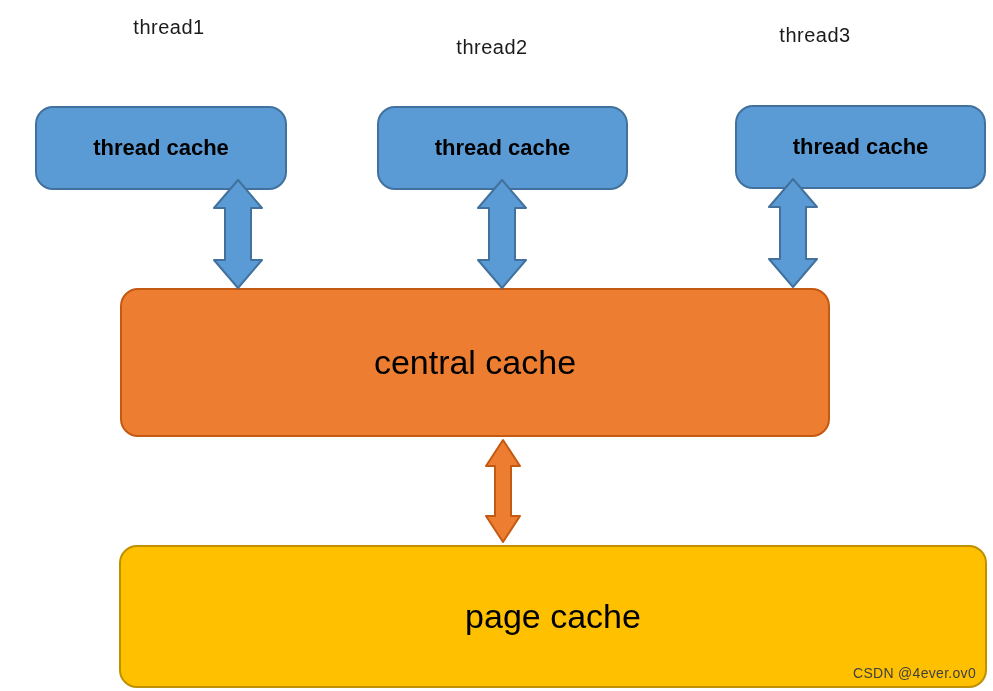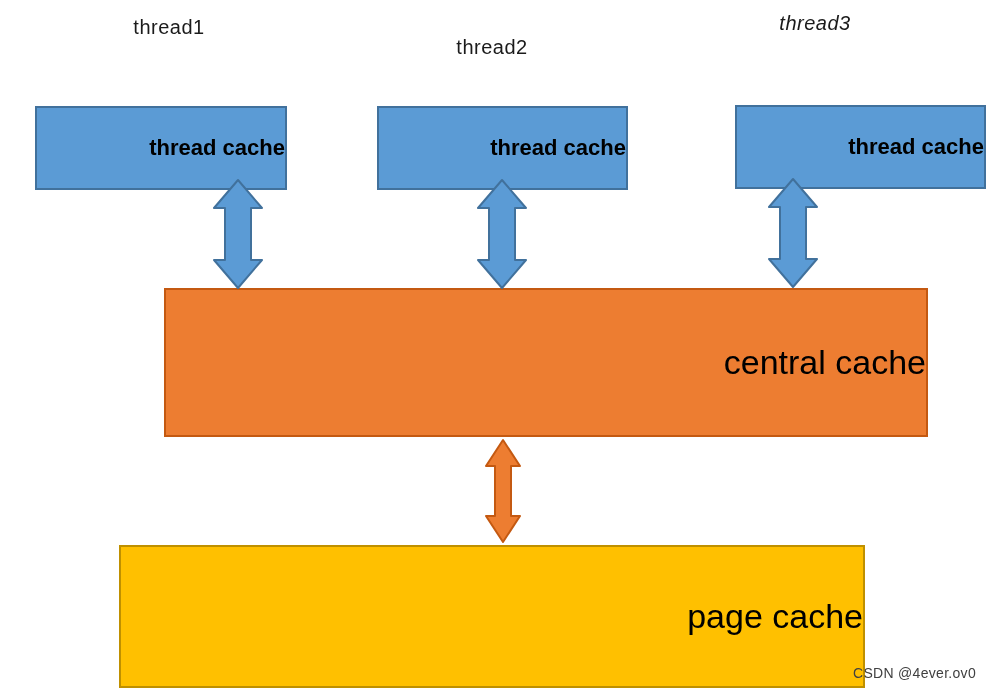--- a/index.html
+++ b/index.html
@@ -19,22 +19,23 @@
     font-size: 20px;
     font-weight: 500;
     color: #1b1b1b;
     letter-spacing: 0.5px;
   }
 
   .box {
     box-sizing: border-box;
     display: flex;
     align-items: center;
-    justify-content: flex-end;
+    justify-content: center;
     color: #000000;
+    border-radius: 18px;
   }
   .thread-box {
     background: var(--thread_box_fill);
     border: 2px solid var(--thread_box_border);
     font-weight: bold;
     font-size: 22px;
     z-index: 1;
   }
   .central-box {
     background: var(--central_fill);
@@ -75,21 +76,21 @@
     white-space: nowrap;
   }
 </style>
 </head>
 <body>
 
 <div class="canvas">
 
   <div class="abs thread-title" style="left:69px; top:16px;">thread1</div>
   <div class="abs thread-title" style="left:392px; top:16px;margin-top:20px;">thread2</div>
-  <div class="abs thread-title" style="left:715px; top:12px;font-style:italic;">thread3</div>
+  <div class="abs thread-title" style="left:715px; top:24px;">thread3</div>
 
   <div class="abs box thread-box" style="left:35px; top:106px; width:252px; height:84px;">
     <span>thread cache</span>
   </div>
   <div class="abs box thread-box" style="left:377px; top:106px; width:251px; height:84px;">
     <span>thread cache</span>
   </div>
   <div class="abs box thread-box" style="left:735px; top:105px; width:251px; height:84px;">
     <span>thread cache</span>
   </div>
@@ -97,27 +98,27 @@
   <svg class="abs arrow-svg arrow-blue" style="left:212px; top:178px;" width="52" height="112" viewBox="0 0 52 112">
     <polygon points="26,2 2,30 13,30 13,82 2,82 26,110 50,82 39,82 39,30 50,30"></polygon>
   </svg>
   <svg class="abs arrow-svg arrow-blue" style="left:476px; top:178px;" width="52" height="112" viewBox="0 0 52 112">
     <polygon points="26,2 2,30 13,30 13,82 2,82 26,110 50,82 39,82 39,30 50,30"></polygon>
   </svg>
   <svg class="abs arrow-svg arrow-blue" style="left:767px; top:177px;" width="52" height="112" viewBox="0 0 52 112">
     <polygon points="26,2 2,30 13,30 13,82 2,82 26,110 50,82 39,82 39,30 50,30"></polygon>
   </svg>
 
-  <div class="abs box central-box" style="left:120px; top:288px; width:764px; height:149px;margin-left:44px;">
+  <div class="abs box central-box" style="left:120px; top:288px; width:710px; height:149px;">
     <span>central cache</span>
   </div>
 
   <svg class="abs arrow-svg arrow-orange" style="left:484px; top:438px;" width="38" height="106" viewBox="0 0 38 106">
     <polygon points="19,2 2,28 11,28 11,78 2,78 19,104 36,78 27,78 27,28 36,28"></polygon>
   </svg>
 
-  <div class="abs box page-box" style="left:119px; top:545px; width:746px; height:143px;">
+  <div class="abs box page-box" style="left:119px; top:545px; width:868px; height:143px;">
     <span>page cache</span>
   </div>
 
   <div class="abs watermark">CSDN @4ever.ov0</div>
 
 </div>
 
 </body></html>

